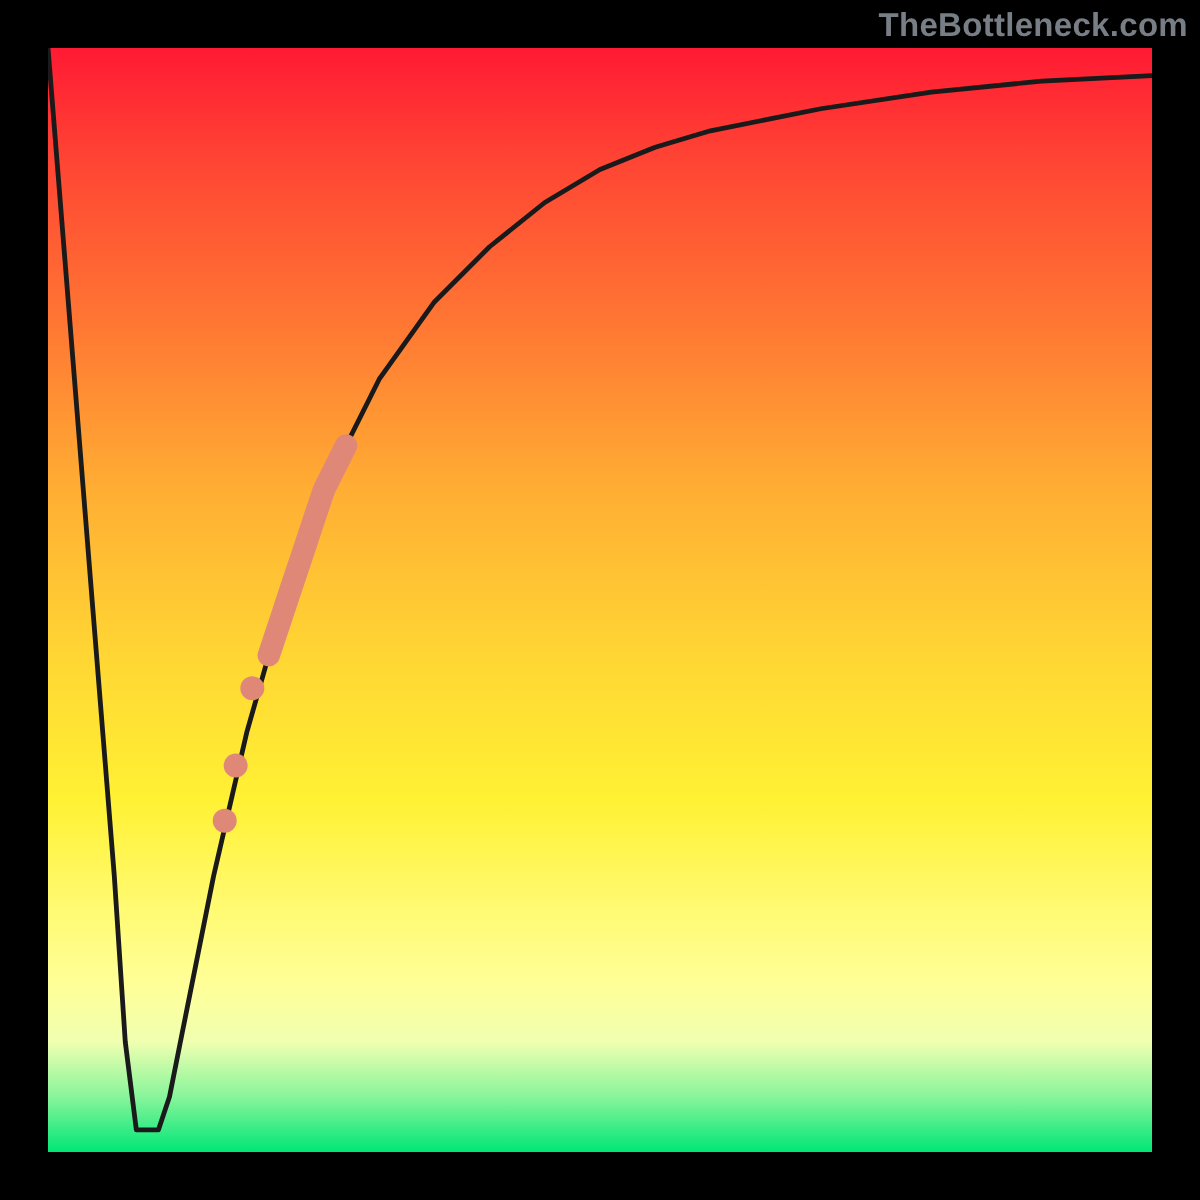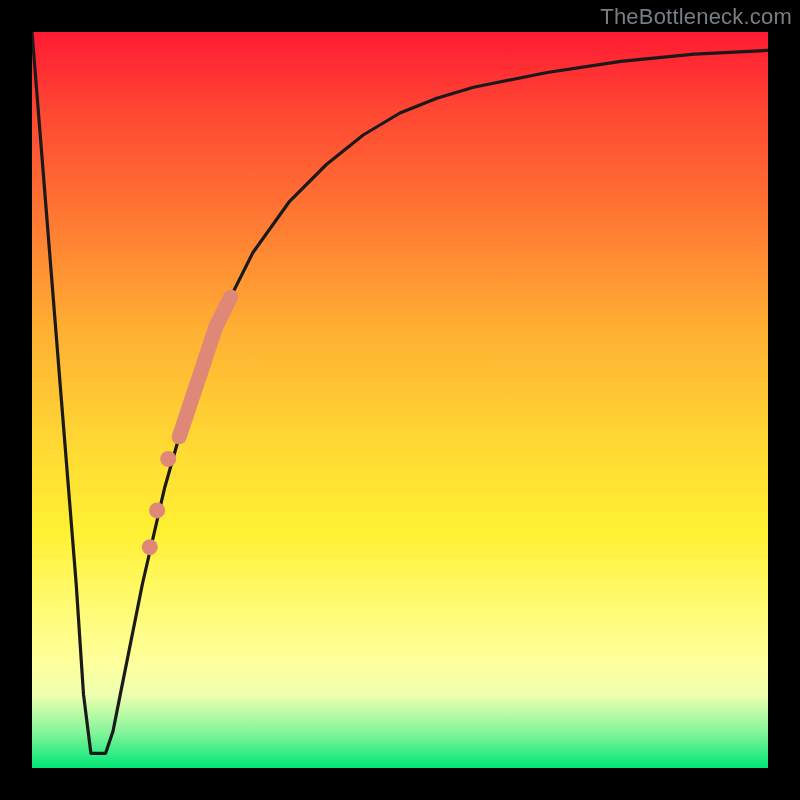--- a/index.html
+++ b/index.html
@@ -45,21 +45,21 @@
     width: 736px;
     height: 736px;
     pointer-events: none;
   }
   .watermark {
     position: absolute;
     top: 4px;
     right: 8px;
     color: #777e85;
     font-size: 22px;
-    font-weight: 400;
+    font-weight: 700;
     letter-spacing: 0.2px;
     user-select: none;
   }
 </style>
 </head>
 <body>
 
 <div class="frame">
   <div class="watermark">TheBottleneck.com</div>
 

